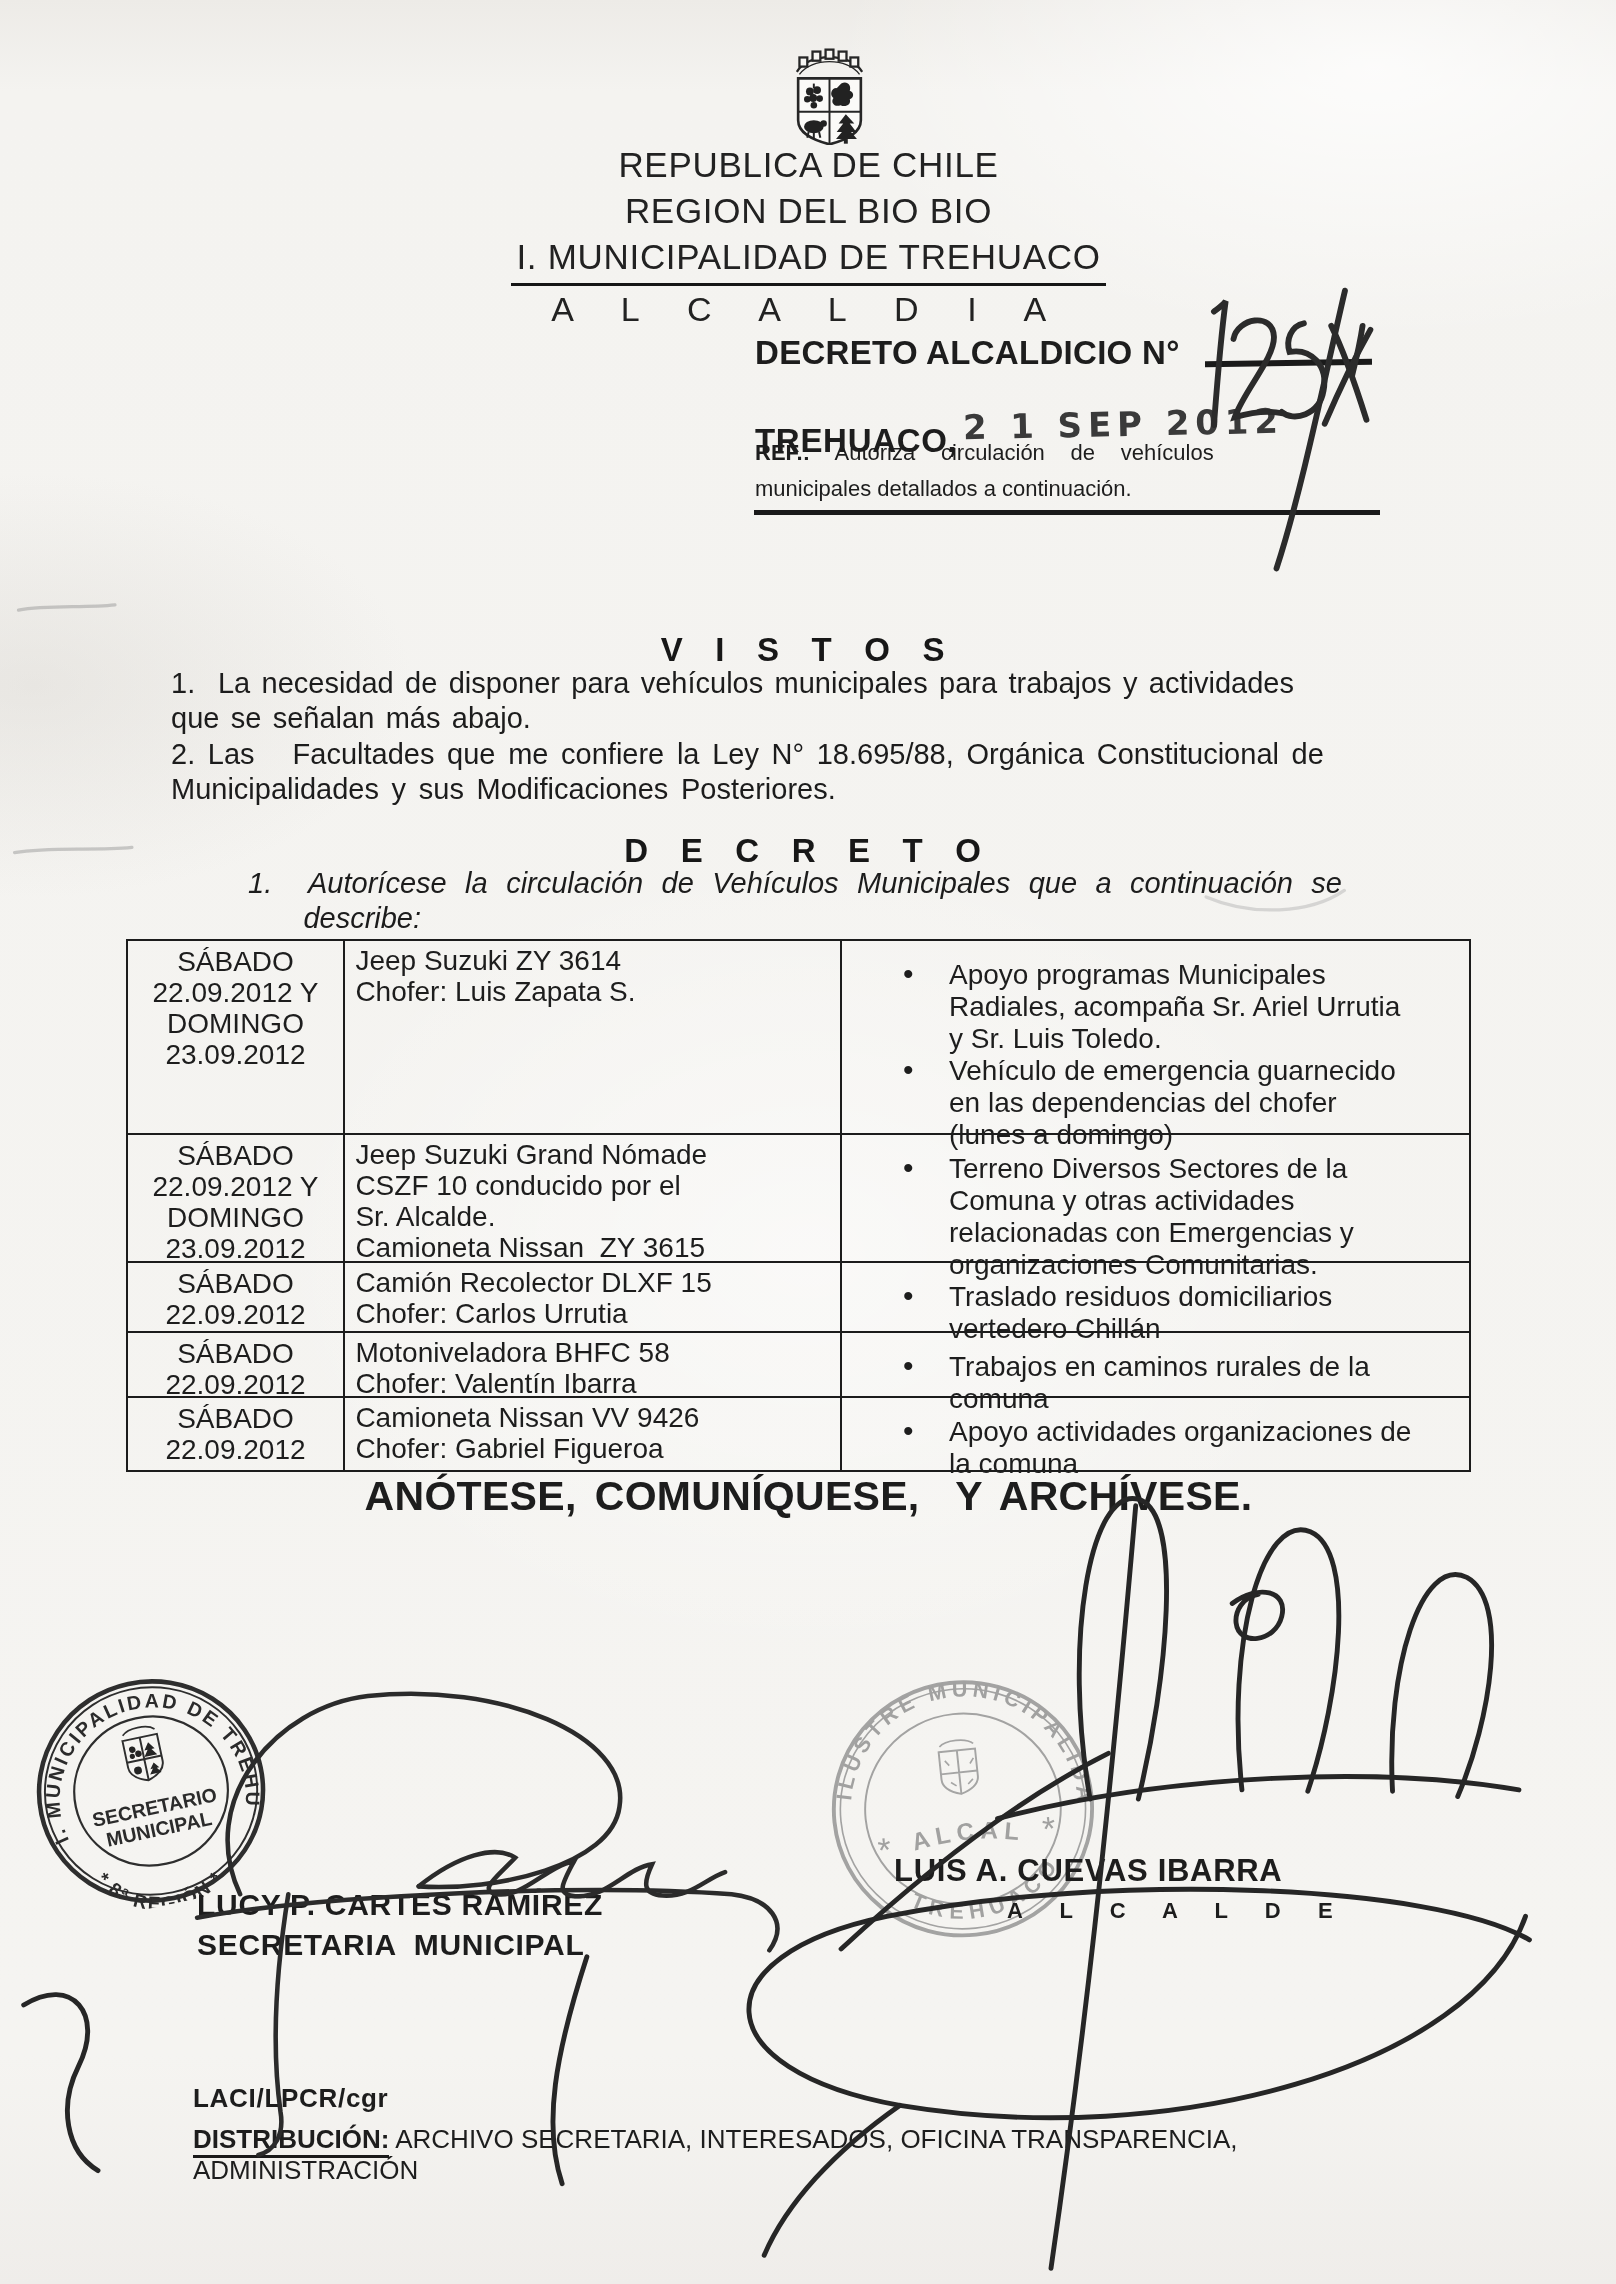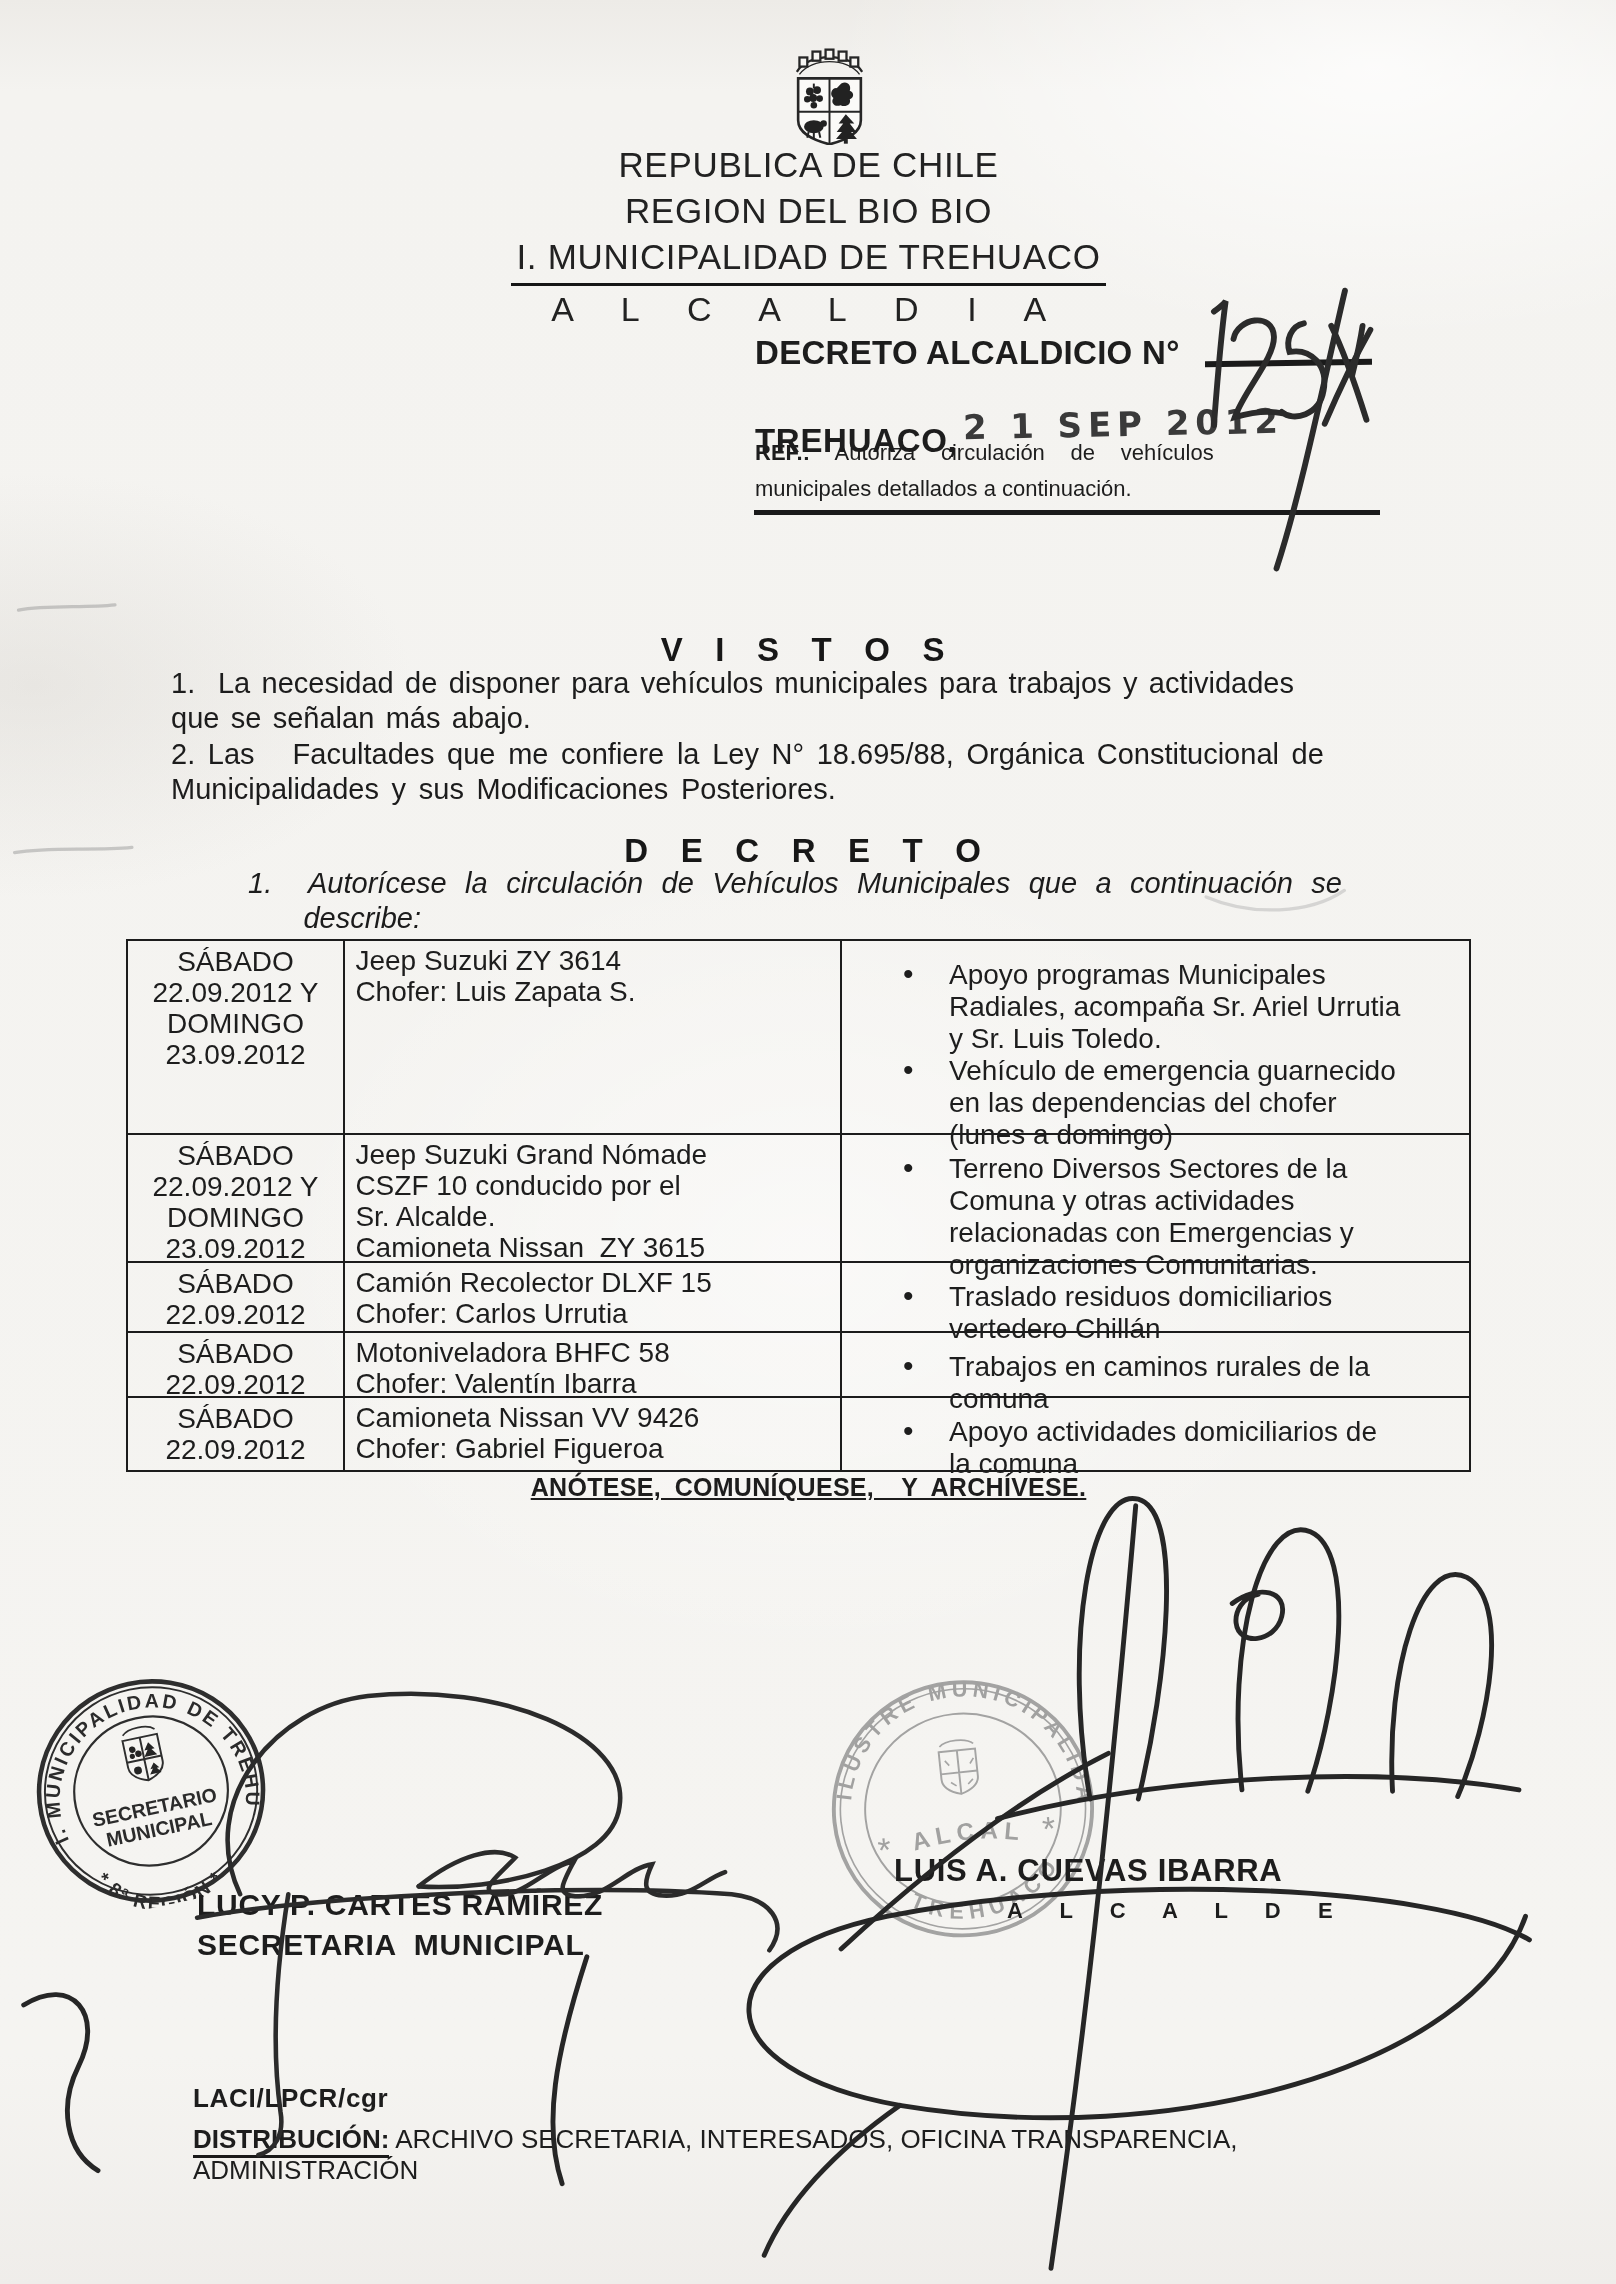--- a/index.html
+++ b/index.html
@@ -39,21 +39,21 @@
   }
   .cell{border-right:2.6px solid #1c1c1c;border-bottom:2.6px solid #1c1c1c;font-size:28px;}
   .cell.last-col{border-right:none;}
   .cell.last-row{border-bottom:none;}
   .c-date{text-align:center;line-height:31px;padding-top:5.2px;}
   .c-veh{padding:3.9px 6.5px 0 10.4px;line-height:31px;}
   .c-task{padding-top:18px;line-height:32px;}
   .task{position:relative;padding-left:107px;padding-right:13px;}
   .task::before{content:"•";position:absolute;left:61px;top:-1.3px;font-size:30px;}
   
-  .closing{font-size:25px;font-weight:bold;word-spacing:6.5px;letter-spacing:0.3px;text-decoration:underline;}
+  .closing{font-size:41px;font-weight:bold;word-spacing:6.5px;letter-spacing:0.3px;}
   
   .sig-name{font-size:30px;font-weight:bold;letter-spacing:0.7px;z-index:3;}
   .mayor-name{font-size:31px;font-weight:bold;letter-spacing:0.7px;z-index:3;}
   .mayor-title{font-size:22px;font-weight:bold;letter-spacing:15.6px;z-index:3;}
   
   .initials{font-size:26px;font-weight:bold;letter-spacing:0.7px;}
   .distrib{font-size:26px;}
   .distrib .lbl{font-weight:bold;border-bottom:3.3px solid #1a1a1a;padding-bottom:1.3px;}
   svg text{font-family:"Liberation Sans","DejaVu Sans",sans-serif;}
   .stamp{z-index:2;}
@@ -174,21 +174,21 @@
     <div class="cell c-task last-col">
       <div class="task pw">Trabajos en caminos rurales de la
 comuna</div>
     </div>
 
     <div class="cell c-date pw last-row">SÁBADO
 22.09.2012</div>
     <div class="cell c-veh pw last-row">Camioneta Nissan VV 9426
 Chofer: Gabriel Figueroa</div>
     <div class="cell c-task last-col last-row">
-      <div class="task pw">Apoyo actividades domiciliarios de
+      <div class="task pw">Apoyo actividades organizaciones de
 la comuna</div>
     </div>
   </div>
 
   <div class="abs center closing pw" style="top:1473px;">ANÓTESE, COMUNÍQUESE,  Y ARCHÍVESE.</div>
 
   <svg class="abs stamp" style="left:30px;top:1674px;transform:rotate(-12deg);" width="239" height="232" viewBox="0 0 366 356">
     <defs>
       <path id="ls-top" d="M 47 230 A 143 141 0 1 1 323 230"></path>
       <path id="ls-bot" d="M 61 242 A 124 122 0 0 0 309 242"></path>

